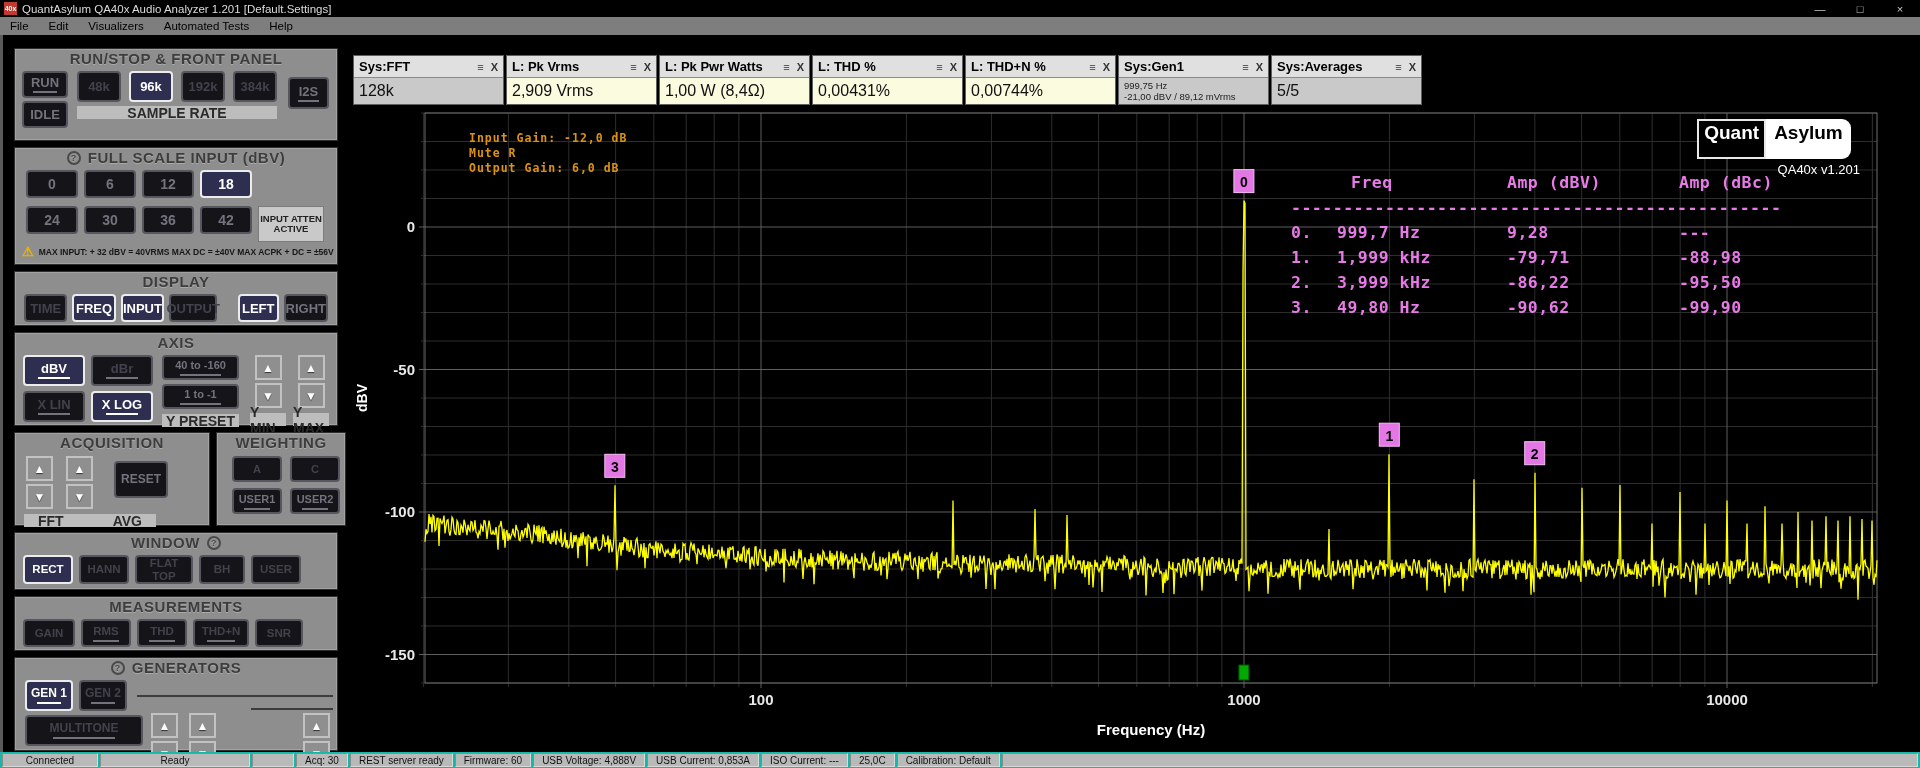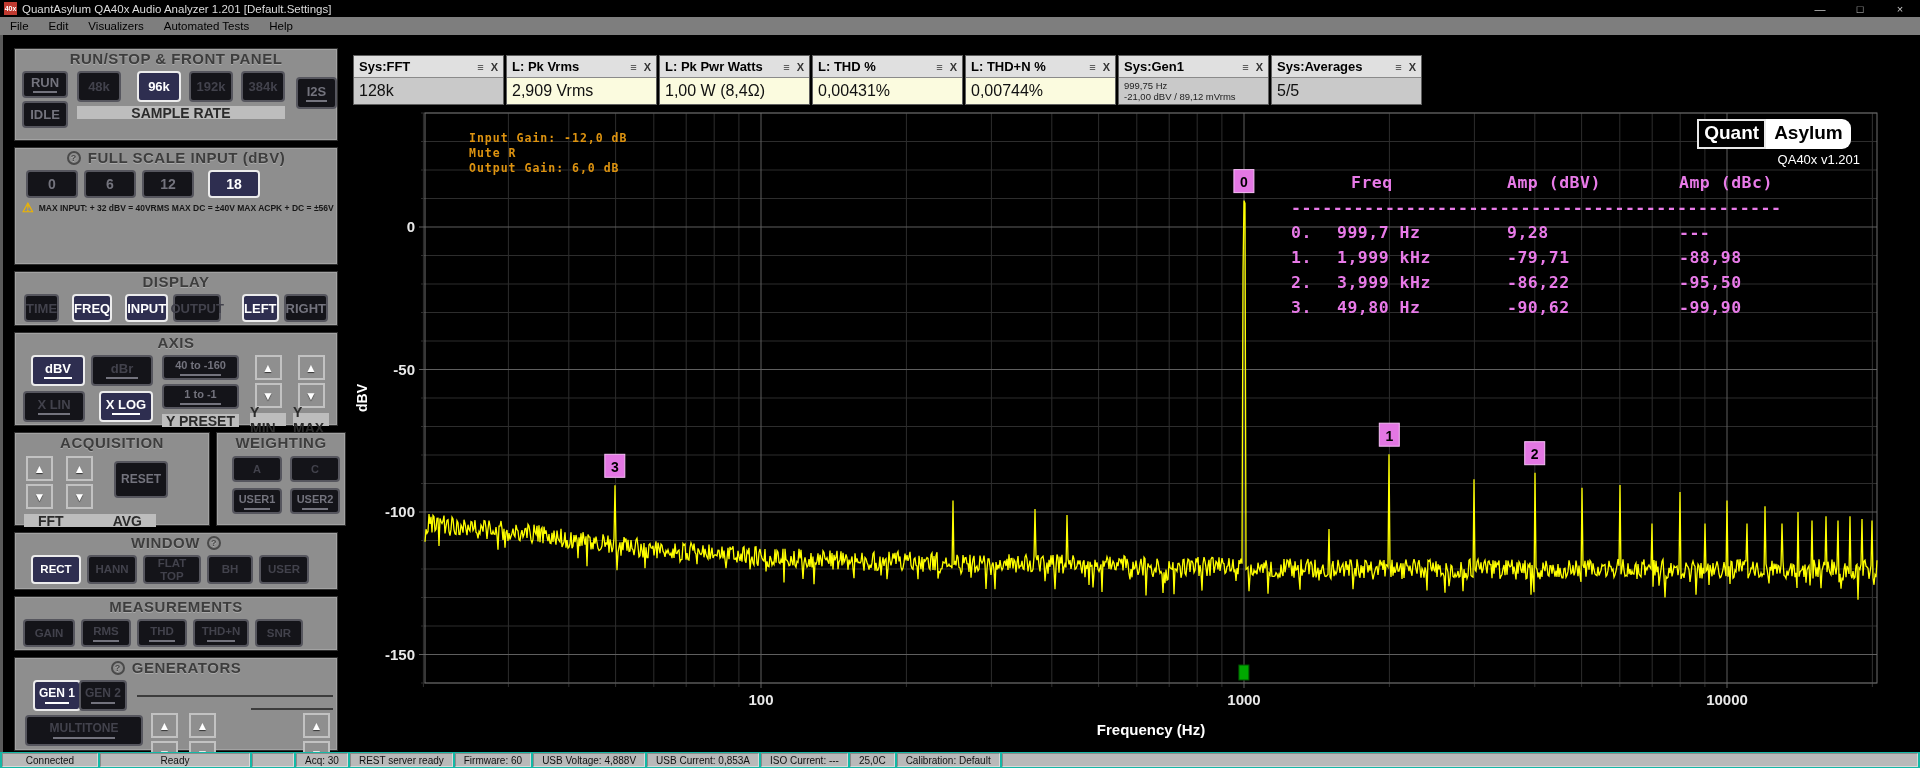--- a/index.html
+++ b/index.html
@@ -23,21 +23,21 @@
 
   
   .sidebar{position:absolute;left:14px;top:48px;width:324px;display:flex;flex-direction:column;gap:6px;}
   .panel{background:#8e8e8e;border:1px solid #2e2e2e;box-shadow:inset 0 0 0 1px #a2a2a2;padding:1px 5px 4px;}
   .panel-title{display:flex;align-items:center;justify-content:center;gap:7px;text-align:center;font-weight:bold;
                font-size:15px;color:#3d3d3d;letter-spacing:.5px;line-height:18px;text-shadow:0 1px 0 #ababab;}
   .qmark{width:14px;height:14px;border:2px solid #4a4a4a;border-radius:50%;color:#4a4a4a;font-size:9px;font-weight:bold;
          display:inline-flex;align-items:center;justify-content:center;flex:0 0 auto;}
   .btn{background:#141419;border:2px solid #56565e;border-radius:4px;color:#73737d;font-weight:bold;
        display:flex;flex-direction:column;align-items:center;justify-content:center;font-size:13px;line-height:13px;text-align:center;}
-  .btn.on{background:#2e2e50;border-color:#ececec;color:#fff;margin-left:8px;}
+  .btn.on{background:#2e2e50;border-color:#ececec;color:#fff;}
   .btn.dim{color:#42424c;}
   .btn.ul::after{content:"";display:block;width:55%;height:2px;background:#73737d;margin-top:2px;}
   .btn.on.ul::after{background:#fff;}
   .strip{background:#bdbdbd;color:#2b2b2b;font-size:14px;font-weight:bold;display:flex;align-items:center;justify-content:center;}
   .arrow-btn{width:27px;height:25px;background:#8f8f8f;border:2px solid #c2c2c2;color:#fff;font-size:12px;
              display:flex;align-items:center;justify-content:center;text-shadow:0 1px 1px #333;}
 
   .p-run{height:93px;}
   .run-body{display:flex;padding:3px 2px 0;}
   .col-runidle{display:flex;flex-direction:column;gap:3px;margin-right:9px;}
@@ -118,21 +118,21 @@
   .annotations{position:absolute;left:116px;top:21px;font-family:"DejaVu Sans Mono",monospace;font-weight:bold;
                font-size:11.5px;color:#dd9310;line-height:15px;letter-spacing:1px;}
   .peak-table{position:absolute;left:938px;top:60px;display:grid;grid-template-columns:46px 170px 172px 140px;
               font-family:"DejaVu Sans Mono",monospace;font-weight:bold;font-size:16.5px;color:#e87ae8;
               line-height:25px;letter-spacing:.5px;}
   .pt-dash{grid-column:1/-1;white-space:nowrap;overflow:hidden;}
   .pt-hfreq{padding-left:14px;}
   .logo{position:absolute;left:1335px;top:9px;width:172px;}
   .logo-row{display:flex;align-items:stretch;justify-content:center;}
   .logo-quant{background:#000;border:2px solid #e8e8e8;color:#fff;font-weight:bold;font-size:19px;padding:1px 5px;}
-  .logo-asylum{background:#fff;color:#000;font-weight:bold;font-size:19px;padding:3px 8px 5px;border-radius:0 9px 9px 0;}
+  .logo-asylum{background:#fff;color:#000;font-weight:bold;font-size:19px;padding:3px 8px 15px;border-radius:0 9px 9px 0;}
   .logo-version{text-align:right;color:#fff;font-size:13px;margin-top:3px;}
 
   
   .statusbar{position:absolute;left:0;bottom:0;width:1920px;height:16px;background:#14b8a6;
              display:flex;gap:2px;padding:1px 2px;}
   .seg{background:#b9b9b9;color:#111;font-size:10px;display:flex;align-items:center;justify-content:center;
        padding:0 8px;white-space:nowrap;border:1px solid;border-color:#8b8b8b #d9d9d9 #d9d9d9 #8b8b8b;}
   .seg.w1{min-width:96px;}.seg.w2{min-width:150px;}.seg.spacer{min-width:42px;}
   .seg.filler{flex:1;}
 </style>
@@ -188,20 +188,30 @@
     <div class="panel p-fs">
       <div class="panel-title">
         <span class="qmark">?</span>
         <span>FULL SCALE INPUT (dBV)</span>
       </div>
       <div class="fs-row">
         <div class="btn fs-btn">0</div>
         <div class="btn fs-btn">6</div>
         <div class="btn fs-btn">12</div>
         <div class="btn on fs-btn">18</div>
+      </div>
+      <div class="fs-row" style="margin-top:5px;">
+        <div class="btn fs-btn">24</div>
+        <div class="btn fs-btn">30</div>
+        <div class="btn fs-btn">36</div>
+        <div class="btn fs-btn">42</div>
+        <div class="atten-btn">
+          <span>INPUT ATTEN</span>
+          <span>ACTIVE</span>
+        </div>
       </div>
       <div class="warning-row">
         <span class="warn-icon">⚠</span>
         <span>MAX INPUT: + 32 dBV = 40VRMS     MAX DC = ±40V     MAX ACPK + DC = ±56V</span>
       </div>
     </div>
 
     <div class="panel p-disp">
       <div class="panel-title">DISPLAY</div>
       <div class="disp-row">

